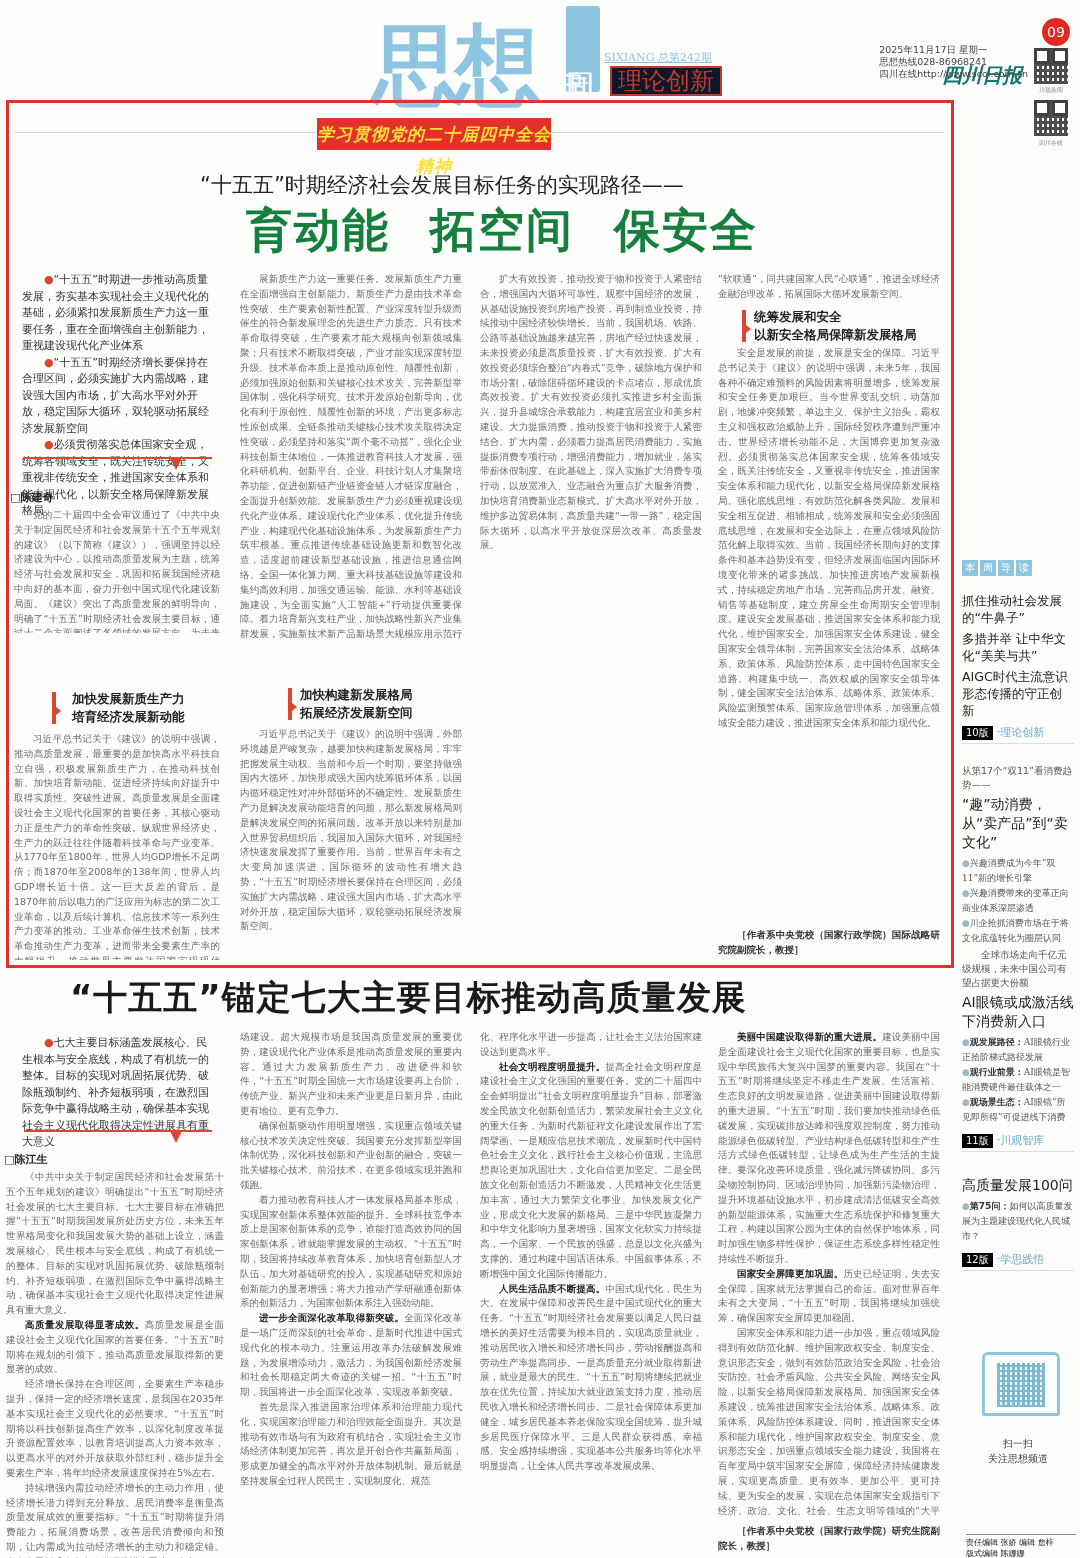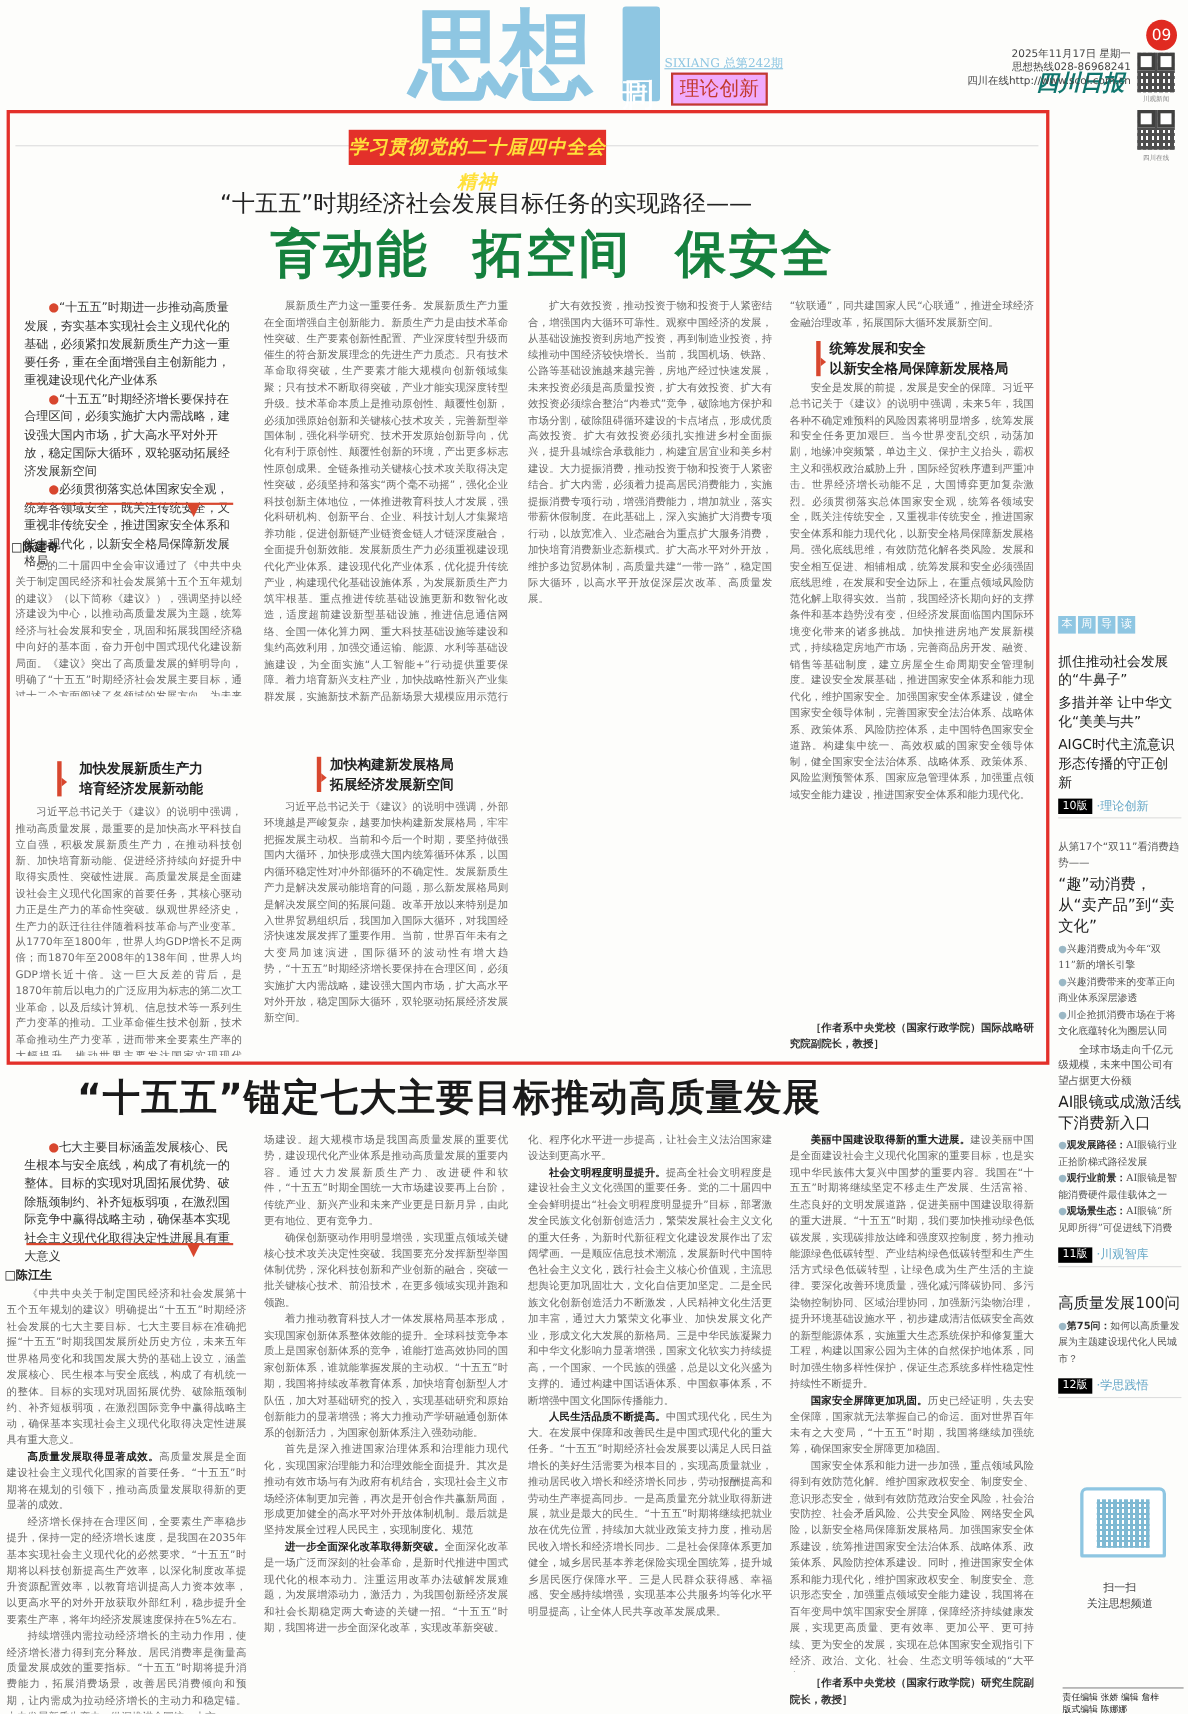--- a/index.html
+++ b/index.html
@@ -1,27 +1,27 @@
 <!DOCTYPE html>
 <html><head>
 <meta charset="utf-8">
 <style>
   * { box-sizing: border-box; margin: 0; padding: 0; }
   html, body { width: 1080px; height: 1558px; background: #fdfdfb; overflow: hidden; }
   body { font-family: "DejaVu Sans", "Liberation Sans", sans-serif; color: #333; position: relative; }
 
   
   .masthead { position: absolute; left: 0; top: 0; width: 1080px; height: 100px; }
-  .mh-big { position: absolute; left: 372px; top: 2px; font-family: "DejaVu Serif", serif; font-size: 86px; line-height: 96px; color: #8ec6e2; letter-spacing: -4px; font-weight: bold; }
+  .mh-big { position: absolute; left: 372px; top: 17px; font-family: "DejaVu Serif", serif; font-size: 86px; line-height: 96px; color: #8ec6e2; letter-spacing: -4px; font-weight: bold; }
   .mh-zhou { position: absolute; left: 566px; top: 6px; width: 34px; height: 86px; background: #8ec6e2; color: #fff; font-family: "DejaVu Serif", serif; font-size: 30px; line-height: 42px; text-align: center; border-radius: 3px; }
   .mh-sixiang { position: absolute; left: 604px; top: 50px; font-family: "DejaVu Serif", serif; font-size: 11px; color: #8ec6e2; text-decoration: underline; }
-  .mh-column { position: absolute; left: 610px; top: 66px; border: 2px solid #c23a2e; color: #c23a2e; font-family: "DejaVu Serif", serif; font-size: 18px; padding: 1px 6px; line-height: 24px; background: #f0abfc; }
+  .mh-column { position: absolute; left: 610px; top: 66px; border: 2px solid #c23a2e; color: #c23a2e; font-family: "DejaVu Serif", serif; font-size: 24px; padding: 1px 6px; line-height: 24px; background: #0f172a; }
   .mh-paper { position: absolute; left: 942px; top: 22px; font-family: "DejaVu Serif", serif; font-style: italic; font-weight: bold; color: #0f766e; font-size: 20px; margin-top: 40px; }
   .mh-page { position: absolute; left: 1042px; top: 18px; width: 28px; height: 28px; border-radius: 50%; background: #e02a21; color: #fff; font-size: 14px; line-height: 28px; text-align: center; }
-  .mh-info { position: absolute; right: 52px; top: 44px; font-size: 9.5px; line-height: 12px; color: #444; text-align: right; }
+  .mh-info { position: absolute; right: 52px; top: 44px; font-size: 9.5px; line-height: 12px; color: #444; }
   .qr { position: absolute; width: 34px; height: 36px; background:
         repeating-linear-gradient(90deg,#222 0 3px,transparent 3px 5px),
         repeating-linear-gradient(0deg,#222 0 3px,#fff 3px 6px); opacity: .8; }
   .qr::before, .qr::after { content: ""; position: absolute; width: 10px; height: 10px; border: 3px solid #111; background: #fff; }
   .qr::before { left: 0; top: 0; } .qr::after { right: 0; top: 0; }
   .qr-label { position: absolute; font-size: 6px; color: #888; width: 40px; text-align: center; }
 
   
   .frame { position: absolute; left: 6px; top: 100px; width: 948px; height: 868px; border: 3px solid #e3302a; }
   .topic-line { position: absolute; left: 14px; top: 132px; width: 930px; height: 1px; background: #ddd; }
@@ -167,22 +167,22 @@
   <p>《中共中央关于制定国民经济和社会发展第十五个五年规划的建议》明确提出“十五五”时期经济社会发展的七大主要目标。七大主要目标在准确把握“十五五”时期我国发展所处历史方位，未来五年世界格局变化和我国发展大势的基础上设立，涵盖发展核心、民生根本与安全底线，构成了有机统一的整体。目标的实现对巩固拓展优势、破除瓶颈制约、补齐短板弱项，在激烈国际竞争中赢得战略主动，确保基本实现社会主义现代化取得决定性进展具有重大意义。</p>
   <p><b>高质量发展取得显著成效。</b><span>高质量发展是全面建设社会主义现代化国家的首要任务。“十五五”时期将在规划的引领下，推动高质量发展取得新的更显著的成效。</span></p>
   <p>经济增长保持在合理区间，全要素生产率稳步提升，保持一定的经济增长速度，是我国在2035年基本实现社会主义现代化的必然要求。“十五五”时期将以科技创新提高生产效率，以深化制度改革提升资源配置效率，以教育培训提高人力资本效率，以更高水平的对外开放获取外部红利，稳步提升全要素生产率，将年均经济发展速度保持在5%左右。</p>
   <p>持续增强内需拉动经济增长的主动力作用，使经济增长潜力得到充分释放。居民消费率是衡量高质量发展成效的重要指标。“十五五”时期将提升消费能力，拓展消费场景，改善居民消费倾向和预期，让内需成为拉动经济增长的主动力和稳定锚。大力发展新质生产力，纵深推进全国统一大市</p>
 </div>
 
 <div class="col" style="left:240px; top:1030px; width:222px; height:528px;">
   <p style="text-indent:0">场建设。超大规模市场是我国高质量发展的重要优势，建设现代化产业体系是推动高质量发展的重要内容。通过大力发展新质生产力、改进硬件和软件，“十五五”时期全国统一大市场建设要再上台阶，传统产业、新兴产业和未来产业更是日新月异，由此更有地位、更有竞争力。</p>
   <p>确保创新驱动作用明显增强，实现重点领域关键核心技术攻关决定性突破。我国要充分发挥新型举国体制优势，深化科技创新和产业创新的融合，突破一批关键核心技术、前沿技术，在更多领域实现并跑和领跑。</p>
   <p>着力推动教育科技人才一体发展格局基本形成，实现国家创新体系整体效能的提升。全球科技竞争本质上是国家创新体系的竞争，谁能打造高效协同的国家创新体系，谁就能掌握发展的主动权。“十五五”时期，我国将持续改革教育体系，加快培育创新型人才队伍，加大对基础研究的投入，实现基础研究和原始创新能力的显著增强；将大力推动产学研融通创新体系的创新活力，为国家创新体系注入强劲动能。</p>
+  <p><b>进一步全面深化改革取得新突破。</b><span>全面深化改革是一场广泛而深刻的社会革命，是新时代推进中国式现代化的根本动力。注重运用改革办法破解发展难题，为发展增添动力，激活力，为我国创新经济发展和社会长期稳定两大奇迹的关键一招。“十五五”时期，我国将进一步全面深化改革，实现改革新突破。</span></p>
   <p>首先是深入推进国家治理体系和治理能力现代化，实现国家治理能力和治理效能全面提升。其次是推动有效市场与有为政府有机结合，实现社会主义市场经济体制更加完善，再次是开创合作共赢新局面，形成更加健全的高水平对外开放体制机制。最后就是坚持发展全过程人民民主，实现制度化、规范</p>
-  <p><b>进一步全面深化改革取得新突破。</b><span>全面深化改革是一场广泛而深刻的社会革命，是新时代推进中国式现代化的根本动力。注重运用改革办法破解发展难题，为发展增添动力，激活力，为我国创新经济发展和社会长期稳定两大奇迹的关键一招。“十五五”时期，我国将进一步全面深化改革，实现改革新突破。</span></p>
 </div>
 
 <div class="col" style="left:480px; top:1030px; width:222px; height:528px;">
   <p style="text-indent:0">化、程序化水平进一步提高，让社会主义法治国家建设达到更高水平。</p>
   <p><b>社会文明程度明显提升。</b><span>提高全社会文明程度是建设社会主义文化强国的重要任务。党的二十届四中全会鲜明提出“社会文明程度明显提升”目标，部署激发全民族文化创新创造活力，繁荣发展社会主义文化的重大任务，为新时代新征程文化建设发展作出了宏阔擘画。一是顺应信息技术潮流，发展新时代中国特色社会主义文化，践行社会主义核心价值观，主流思想舆论更加巩固壮大，文化自信更加坚定。二是全民族文化创新创造活力不断激发，人民精神文化生活更加丰富，通过大力繁荣文化事业、加快发展文化产业，形成文化大发展的新格局。三是中华民族凝聚力和中华文化影响力显著增强，国家文化软实力持续提高，一个国家、一个民族的强盛，总是以文化兴盛为支撑的。通过构建中国话语体系、中国叙事体系，不断增强中国文化国际传播能力。</span></p>
   <p><b>人民生活品质不断提高。</b><span>中国式现代化，民生为大。在发展中保障和改善民生是中国式现代化的重大任务。“十五五”时期经济社会发展要以满足人民日益增长的美好生活需要为根本目的，实现高质量就业，推动居民收入增长和经济增长同步，劳动报酬提高和劳动生产率提高同步。一是高质量充分就业取得新进展，就业是最大的民生。“十五五”时期将继续把就业放在优先位置，持续加大就业政策支持力度，推动居民收入增长和经济增长同步。二是社会保障体系更加健全，城乡居民基本养老保险实现全国统筹，提升城乡居民医疗保障水平。三是人民群众获得感、幸福感、安全感持续增强，实现基本公共服务均等化水平明显提高，让全体人民共享改革发展成果。</span></p>
 </div>
 
 <div class="col" style="left:718px; top:1030px; width:222px; height:490px;">
   <p><b>美丽中国建设取得新的重大进展。</b><span>建设美丽中国是全面建设社会主义现代化国家的重要目标，也是实现中华民族伟大复兴中国梦的重要内容。我国在“十五五”时期将继续坚定不移走生产发展、生活富裕、生态良好的文明发展道路，促进美丽中国建设取得新的重大进展。“十五五”时期，我们要加快推动绿色低碳发展，实现碳排放达峰和强度双控制度，努力推动能源绿色低碳转型、产业结构绿色低碳转型和生产生活方式绿色低碳转型，让绿色成为生产生活的主旋律。要深化改善环境质量，强化减污降碳协同、多污染物控制协同、区域治理协同，加强新污染物治理，提升环境基础设施水平，初步建成清洁低碳安全高效的新型能源体系，实施重大生态系统保护和修复重大工程，构建以国家公园为主体的自然保护地体系，同时加强生物多样性保护，保证生态系统多样性稳定性持续性不断提升。</span></p>

